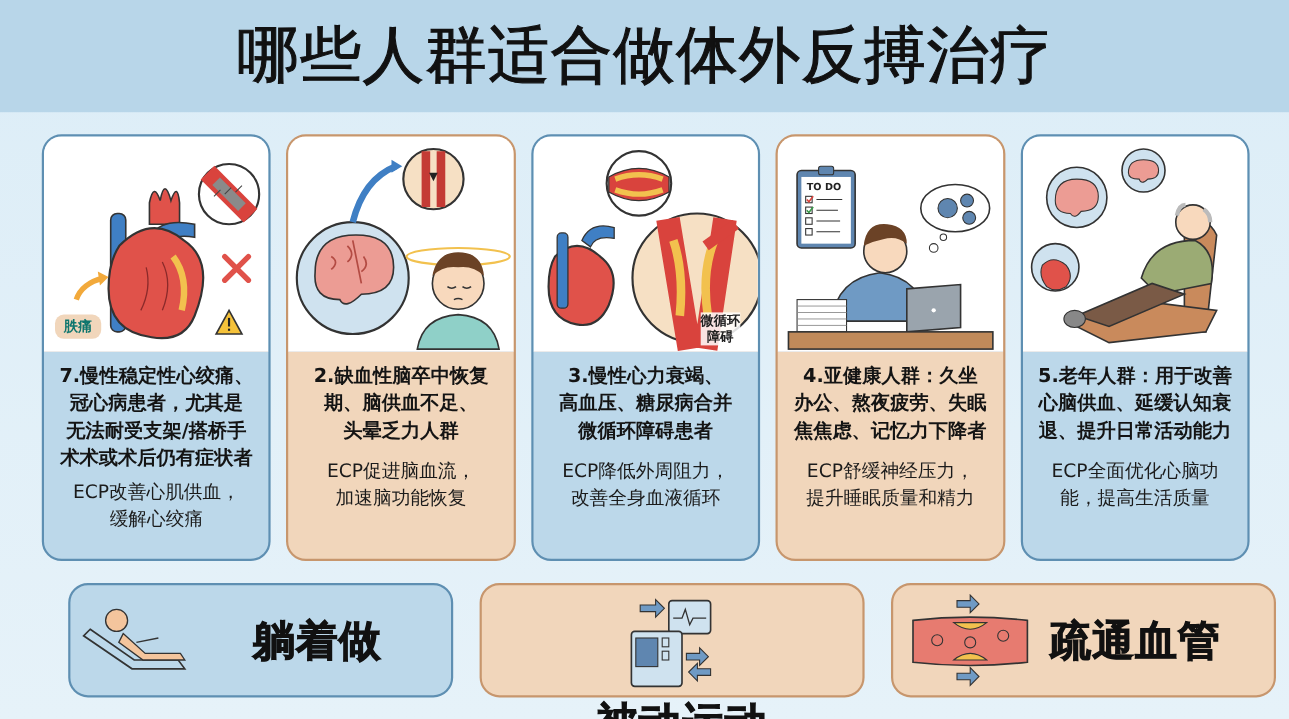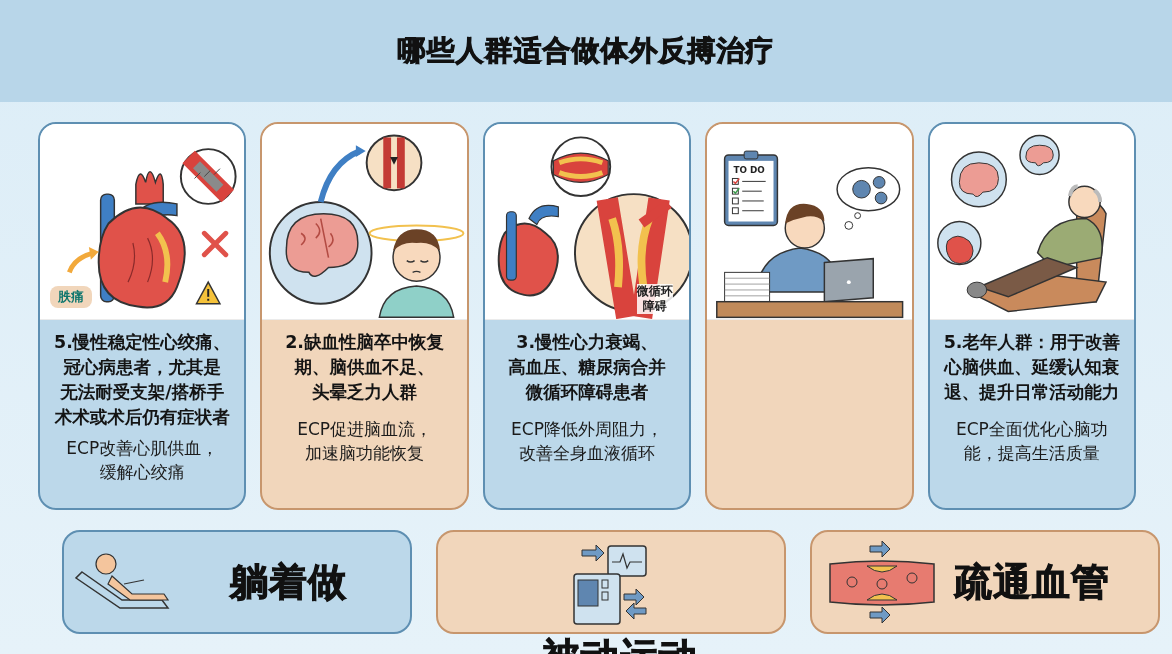--- a/index.html
+++ b/index.html
@@ -8,21 +8,21 @@
     font-family: "DejaVu Sans", "Liberation Sans", sans-serif;
     background: linear-gradient(180deg, #dcedf7 0%, #e6f2f9 100%);
     position: relative;
   }
   .header {
     position: absolute; left: 0; top: 0; width: 1172px; height: 102px;
     background: #b8d6e9;
     display: flex; align-items: center; justify-content: center;
   }
   .header h1 {
-    font-size: 28px; font-weight: 700; color: #111; letter-spacing: 1px;
+    font-size: 56px; font-weight: 400; color: #111; letter-spacing: 1px;
     -webkit-text-stroke: 1px #111;
   }
   .cards {
     position: absolute; left: 38px; top: 122px; width: 1098px; height: 388px;
     display: flex; gap: 14px;
   }
   .card {
     width: 209px; height: 388px; border-radius: 18px; overflow: hidden;
     border: 2px solid #5e8fb2; display: flex; flex-direction: column;
   }
@@ -100,21 +100,21 @@
         <rect x="171" y="167" width="2" height="8" fill="#222"></rect>
         <rect x="171" y="177" width="2" height="2" fill="#222"></rect>
 
         <path d="M30 150 q5 -15 25 -20" stroke="#f2a93b" stroke-width="5" fill="none"></path>
         <path d="M50 124 l10 5 l-8 8z" fill="#f2a93b"></path>
       </svg>
       <span class="tag">胅痛</span>
     </div>
     <div class="text">
       <div class="title">
-        <div>5.慢性稳定性心绞痛、</div>
+        <div>7.慢性稳定性心绞痛、</div>
         <div>冠心病患者，尤其是</div>
         <div>无法耐受支架/搭桥手</div>
         <div>术术或术后仍有症状者</div>
       </div>
       <div class="desc">
         <div>ECP改善心肌供血，</div>
         <div>缓解心绞痛</div>
       </div>
     </div>
   </div>
@@ -212,20 +212,31 @@
         <path d="M80 100 q2 -22 22 -20 q18 2 18 18 q-10 -8 -22 -4 q-10 2 -18 6z" fill="#6b4226"></path>
 
         <path d="M120 140 l50 -4 v40 l-50 4z" fill="#9aa4ad" stroke="#333" stroke-width="1.5"></path>
         <circle cx="145" cy="160" r="2" fill="#fff"></circle>
 
         <rect x="18" y="150" width="46" height="30" fill="#fff" stroke="#333" stroke-width="1"></rect>
         <path d="M18 156 h46 M18 162 h46 M18 168 h46 M18 174 h46" stroke="#888" stroke-width="0.8"></path>
 
         <rect x="10" y="180" width="190" height="16" fill="#c08a5a" stroke="#333" stroke-width="1.5"></rect>
       </svg>
+    </div>
+    <div class="text">
+      <div class="title">
+        <div>4.亚健康人群：久坐</div>
+        <div>办公、熬夜疲劳、失眠</div>
+        <div>焦焦虑、记忆力下降者</div>
+      </div>
+      <div class="desc">
+        <div>ECP舒缓神经压力，</div>
+        <div>提升睡眠质量和精力</div>
+      </div>
     </div>
   </div>
 
   <div class="card blue">
     <div class="illus">
       <svg viewBox="0 0 209 196">
         <circle cx="50" cy="55" r="28" fill="#cfe2ef" stroke="#333" stroke-width="1.5"></circle>
         <path d="M30 58 q0 -20 20 -20 q20 0 20 16 q0 14 -16 14 q-6 8 -10 2 q-14 0 -14 -12z" fill="#ec9c94" stroke="#333"></path>
         <circle cx="112" cy="30" r="20" fill="#cfe2ef" stroke="#333" stroke-width="1.5"></circle>
         <path d="M98 32 q0 -12 14 -12 q14 0 14 10 q0 8 -10 8 q-6 6 -8 0 q-10 0 -10 -6z" fill="#ec9c94" stroke="#333"></path>

